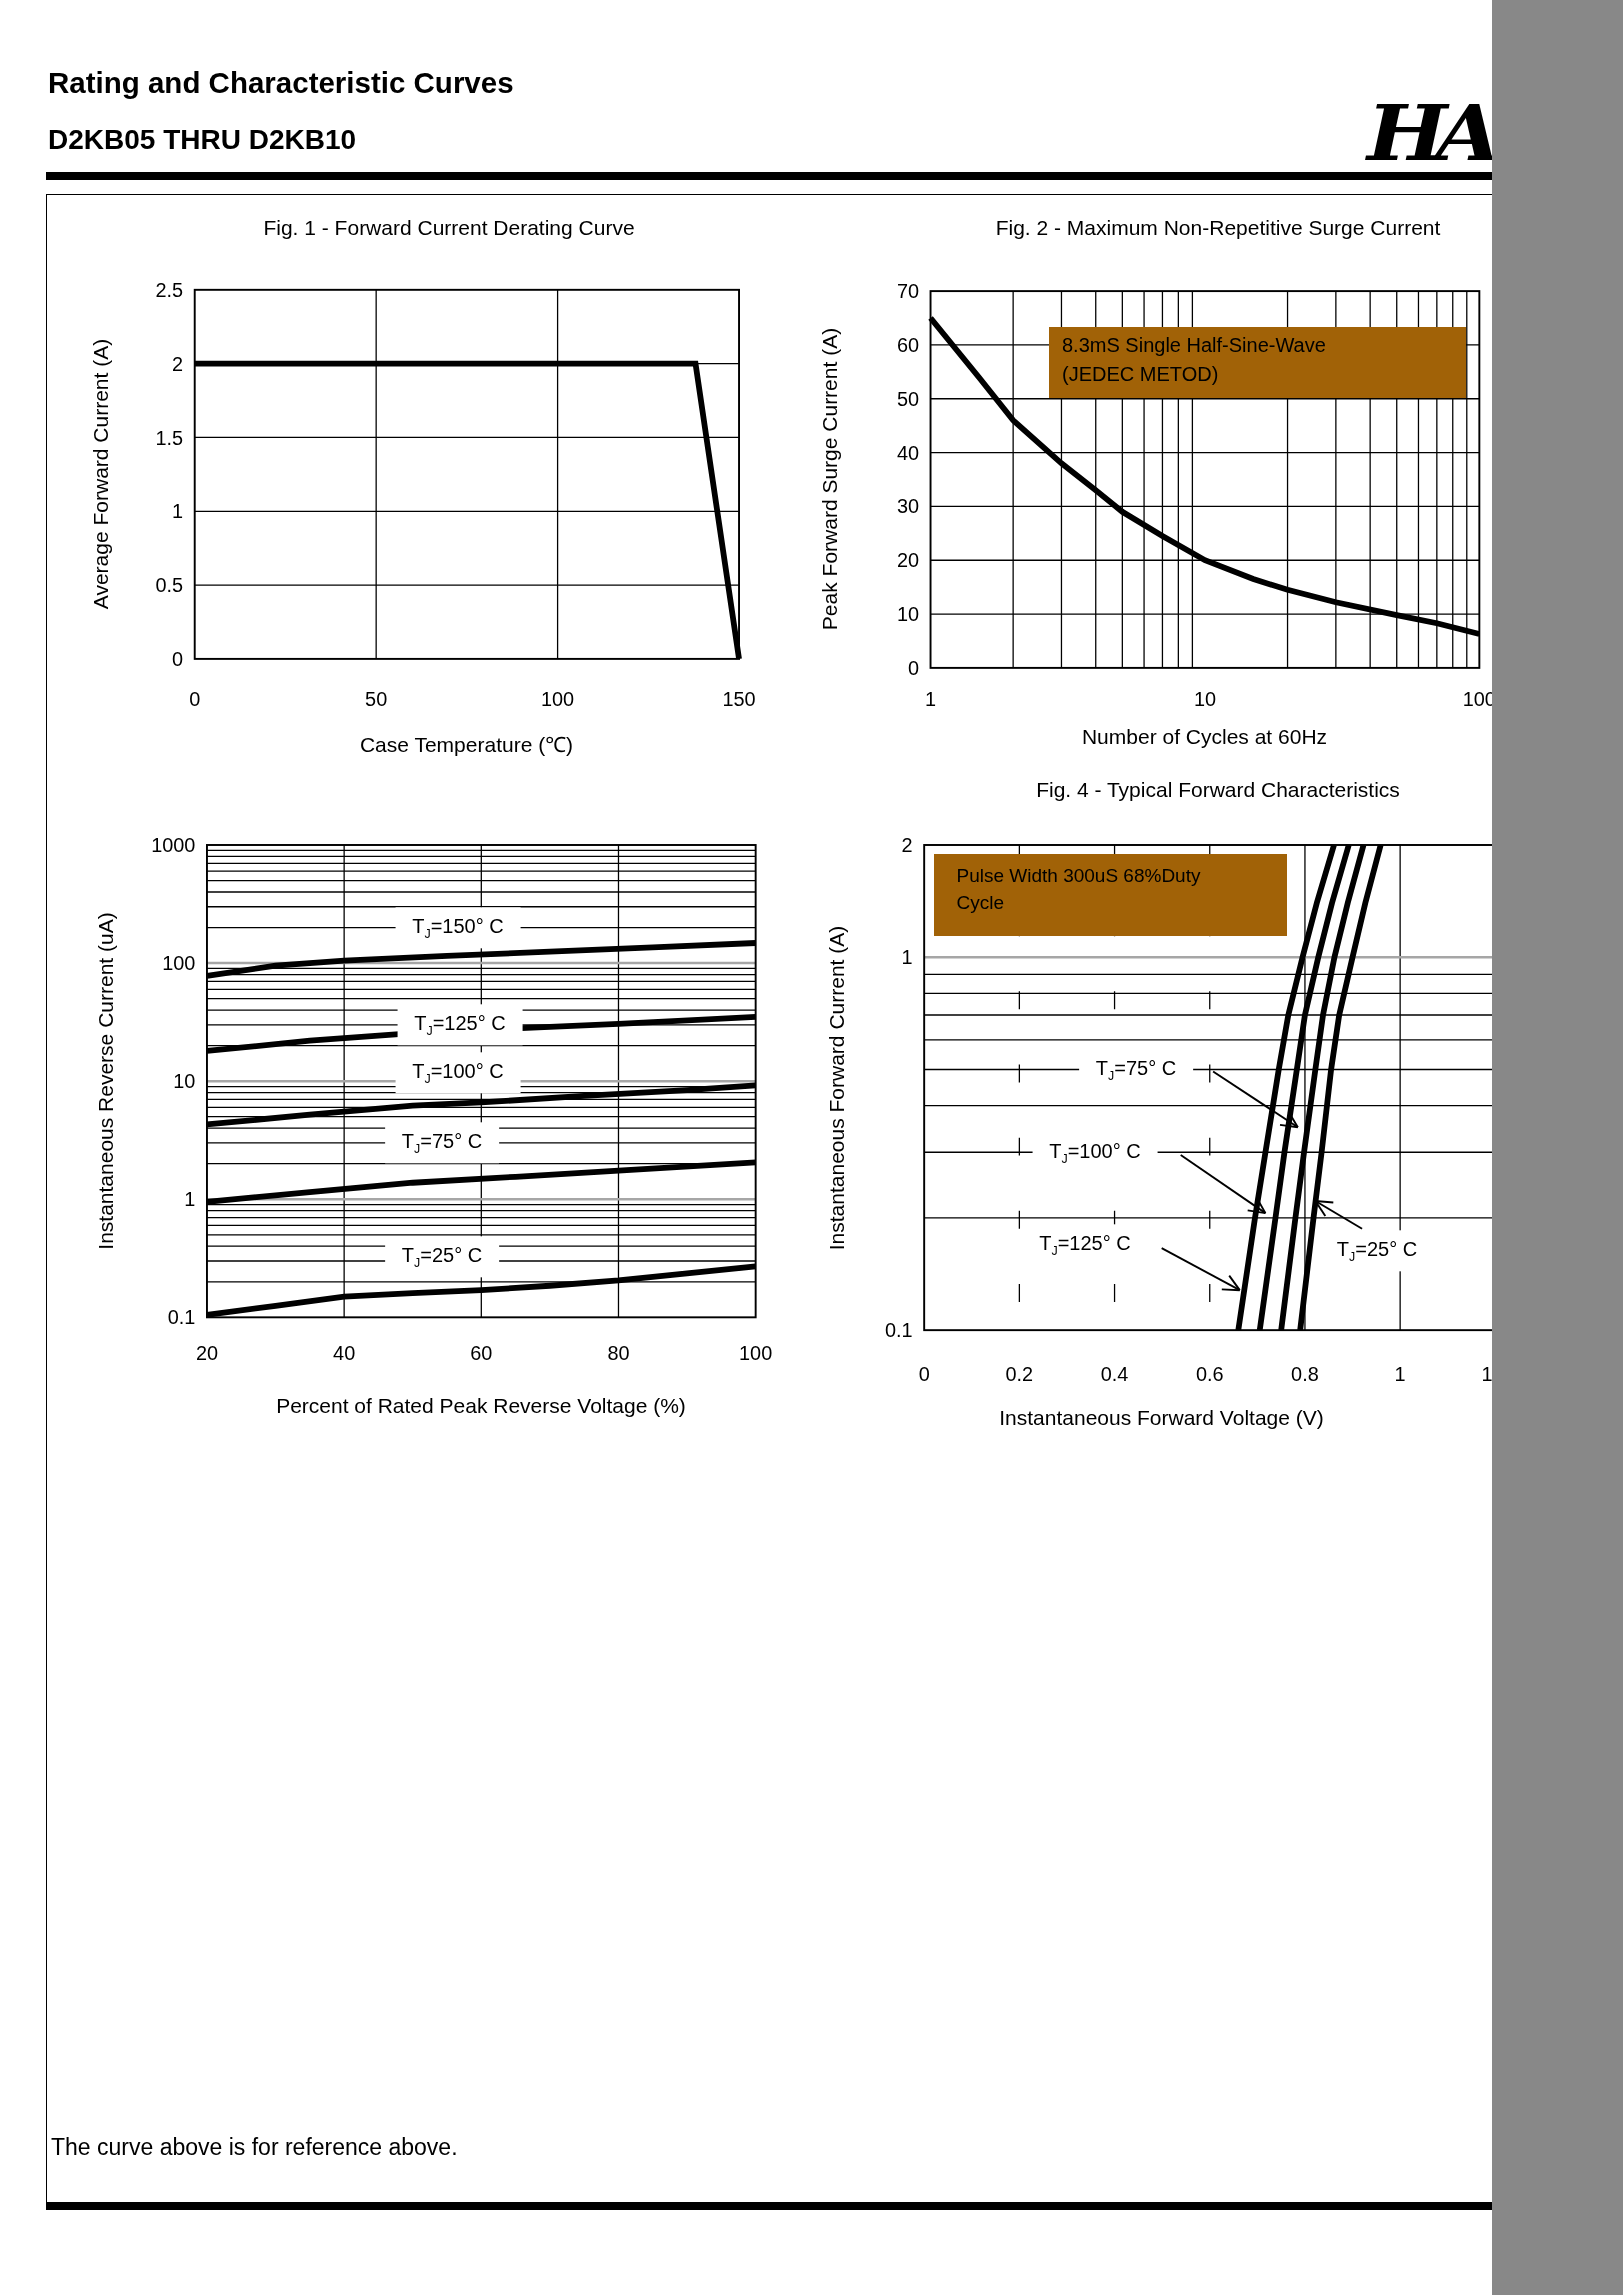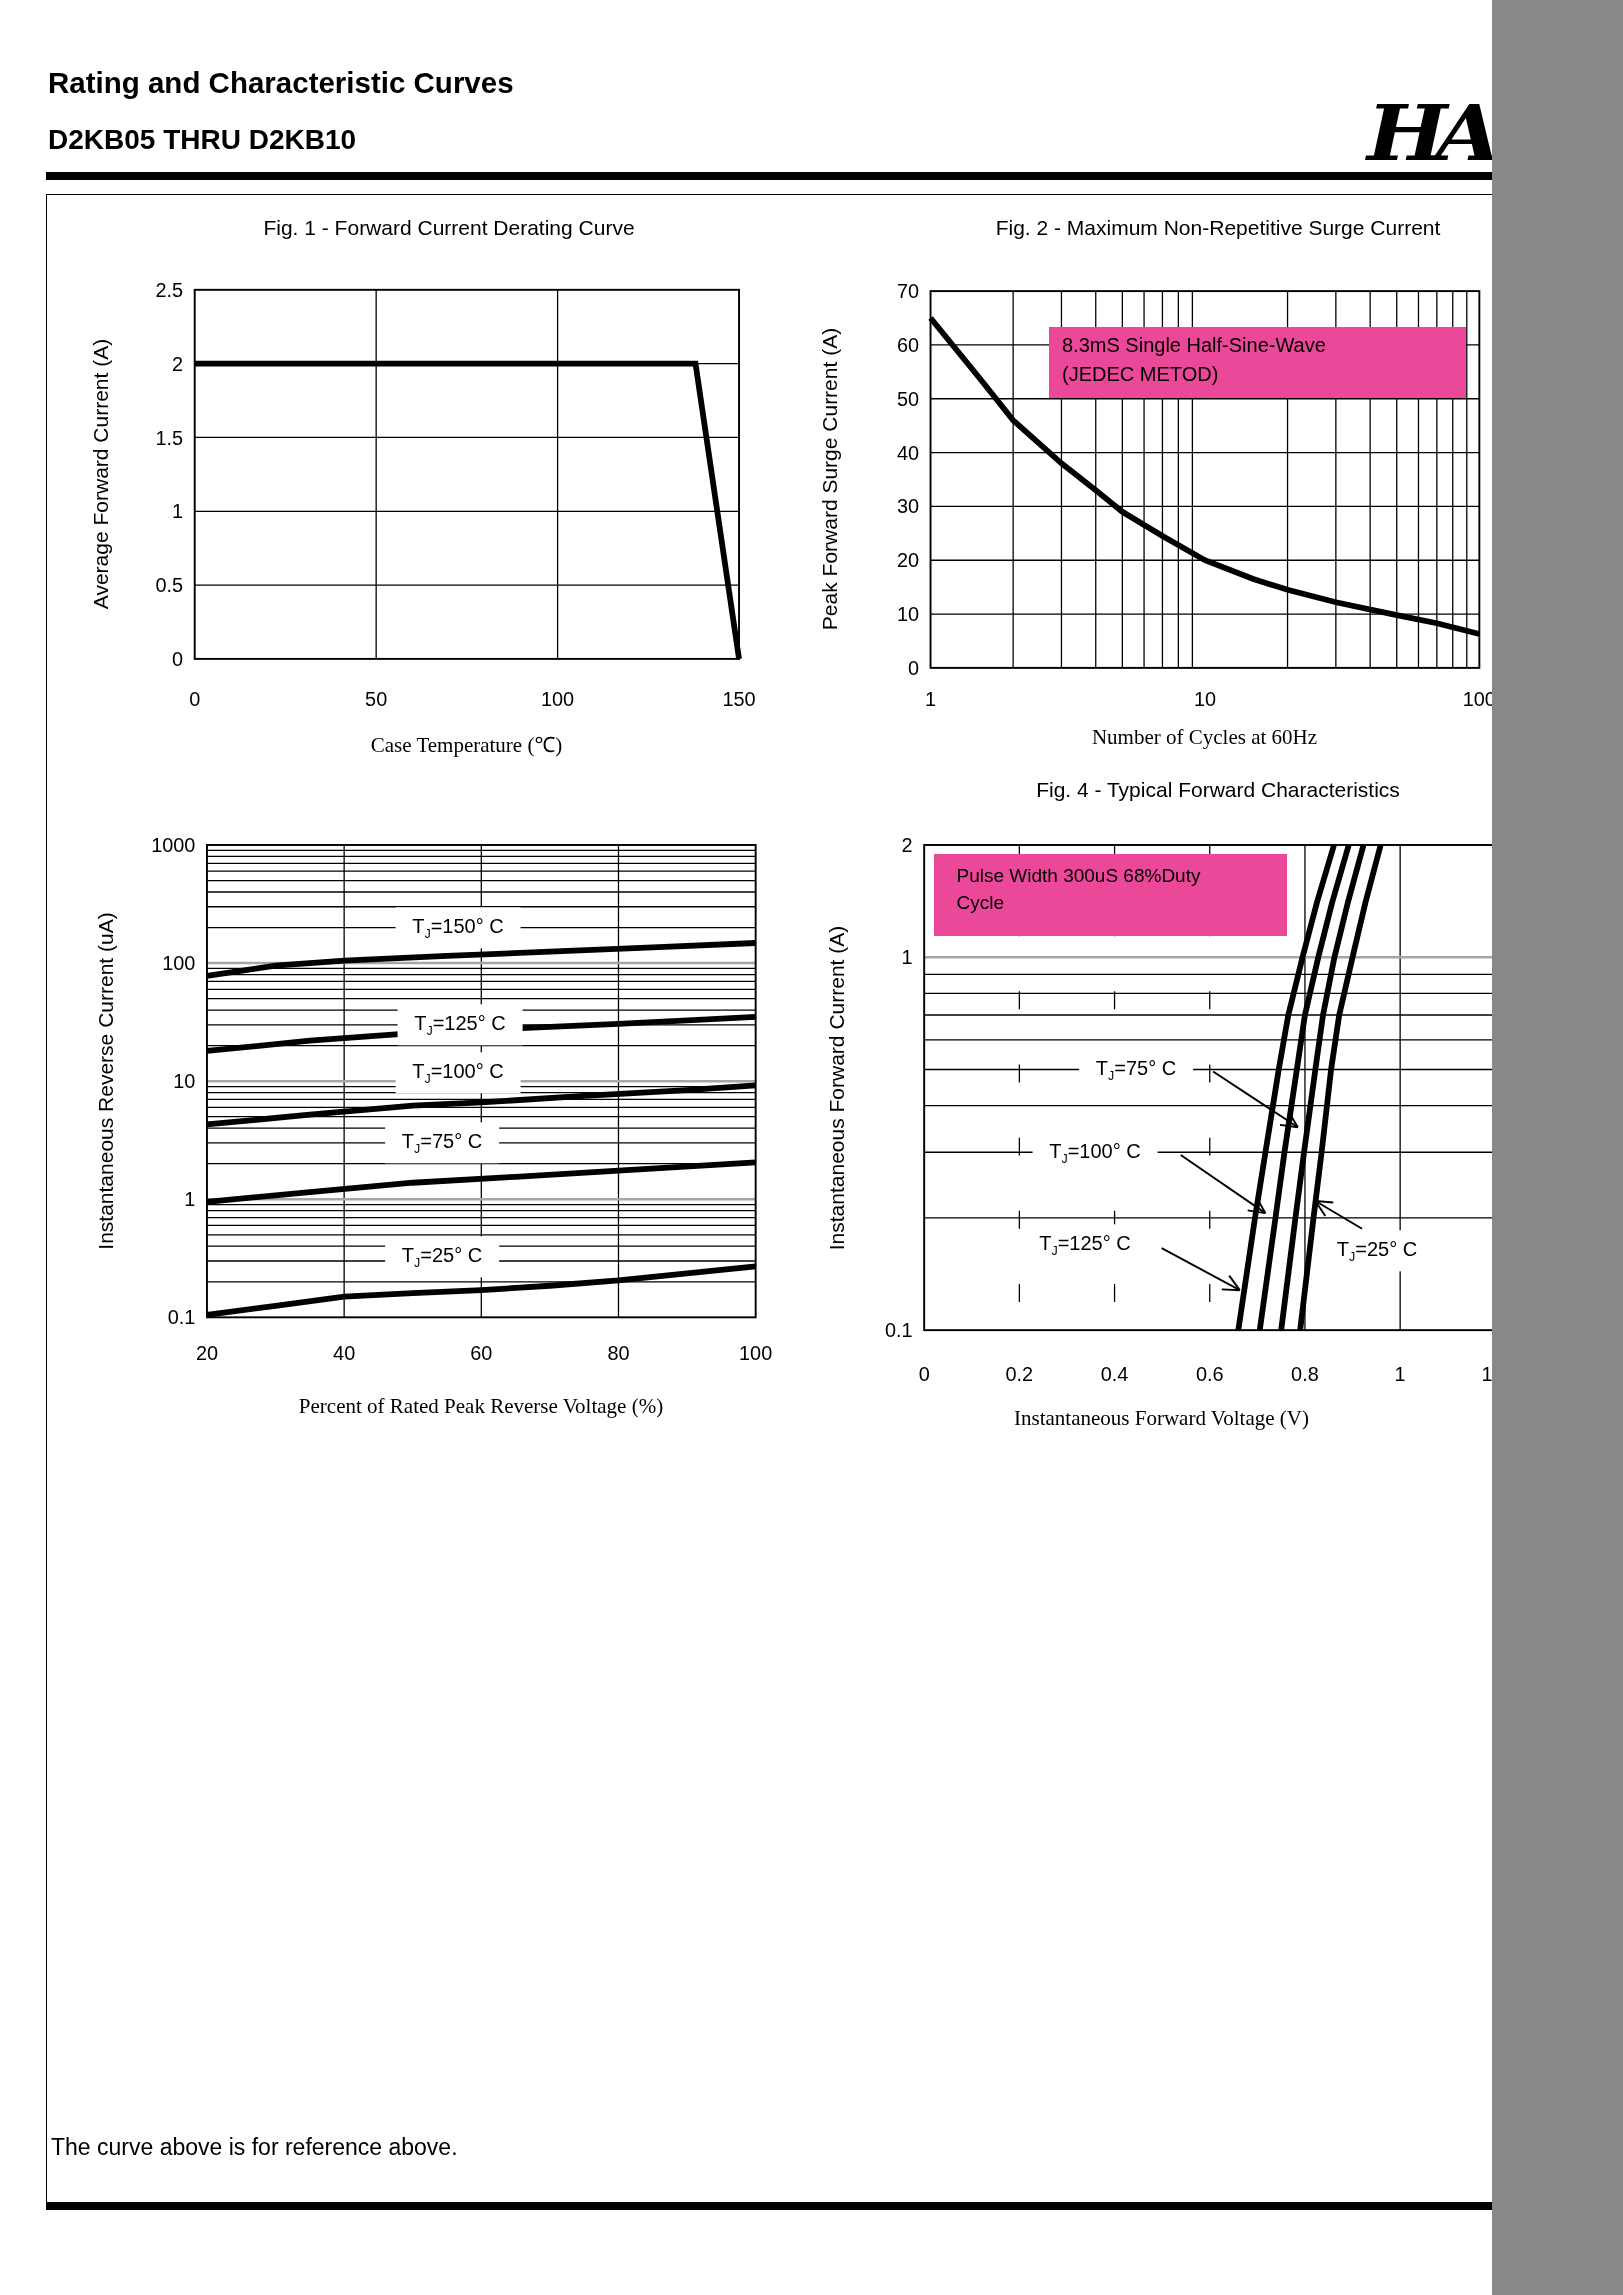--- a/index.html
+++ b/index.html
@@ -6,25 +6,25 @@
   #page{position:relative;width:1492px;height:2295px;background:#fff;
         font-family:"Liberation Sans",sans-serif;color:#000;overflow:hidden;}
   .abs{position:absolute;}
   .hdr-title{left:48px;top:66px;font-size:29.5px;font-weight:bold;}
   .hdr-sub{left:48px;top:124px;font-size:28px;font-weight:bold;}
   .logo{left:1367px;top:89px;font-family:"DejaVu Serif",serif;font-style:italic;
         font-weight:bold;font-size:76px;letter-spacing:-0.14em;transform:scaleX(1.12);transform-origin:left top;}
   .top-rule{left:46px;top:172px;width:1549px;height:8.3px;background:#000;}
   .content-box{left:46px;top:194px;width:1545px;height:2007px;border:1.9px solid #000;border-bottom:8.3px solid #000;}
   .fig-title{font-size:21px;text-align:center;white-space:nowrap;}
-  .axis-x{font-size:21px;text-align:center;white-space:nowrap;font-family:Liberation Serif, serif;}
+  .axis-x{font-size:21px;text-align:center;white-space:nowrap;}
   .axis-y{font-size:21px;white-space:nowrap;transform:translate(-50%,-50%) rotate(-90deg);}
   .curve-label{background:#fff;font-size:20px;white-space:nowrap;padding:7.7px 16.7px;transform:translate(-50%,-50%);}
   .curve-label sub{font-size:0.62em;}
-  .ann-box{background:#ec4899;font-size:20px;line-height:1.45;}
+  .ann-box{background:#a16207;font-size:20px;line-height:1.45;}
   .footer-note{left:51px;top:2134px;font-size:23px;}
   svg{position:absolute;}
 </style>
 </head>
 <body>
 
 <div id="page">
 
   <div class="abs hdr-title">Rating and Characteristic Curves</div>
   <div class="abs hdr-sub">D2KB05 THRU D2KB10</div>

